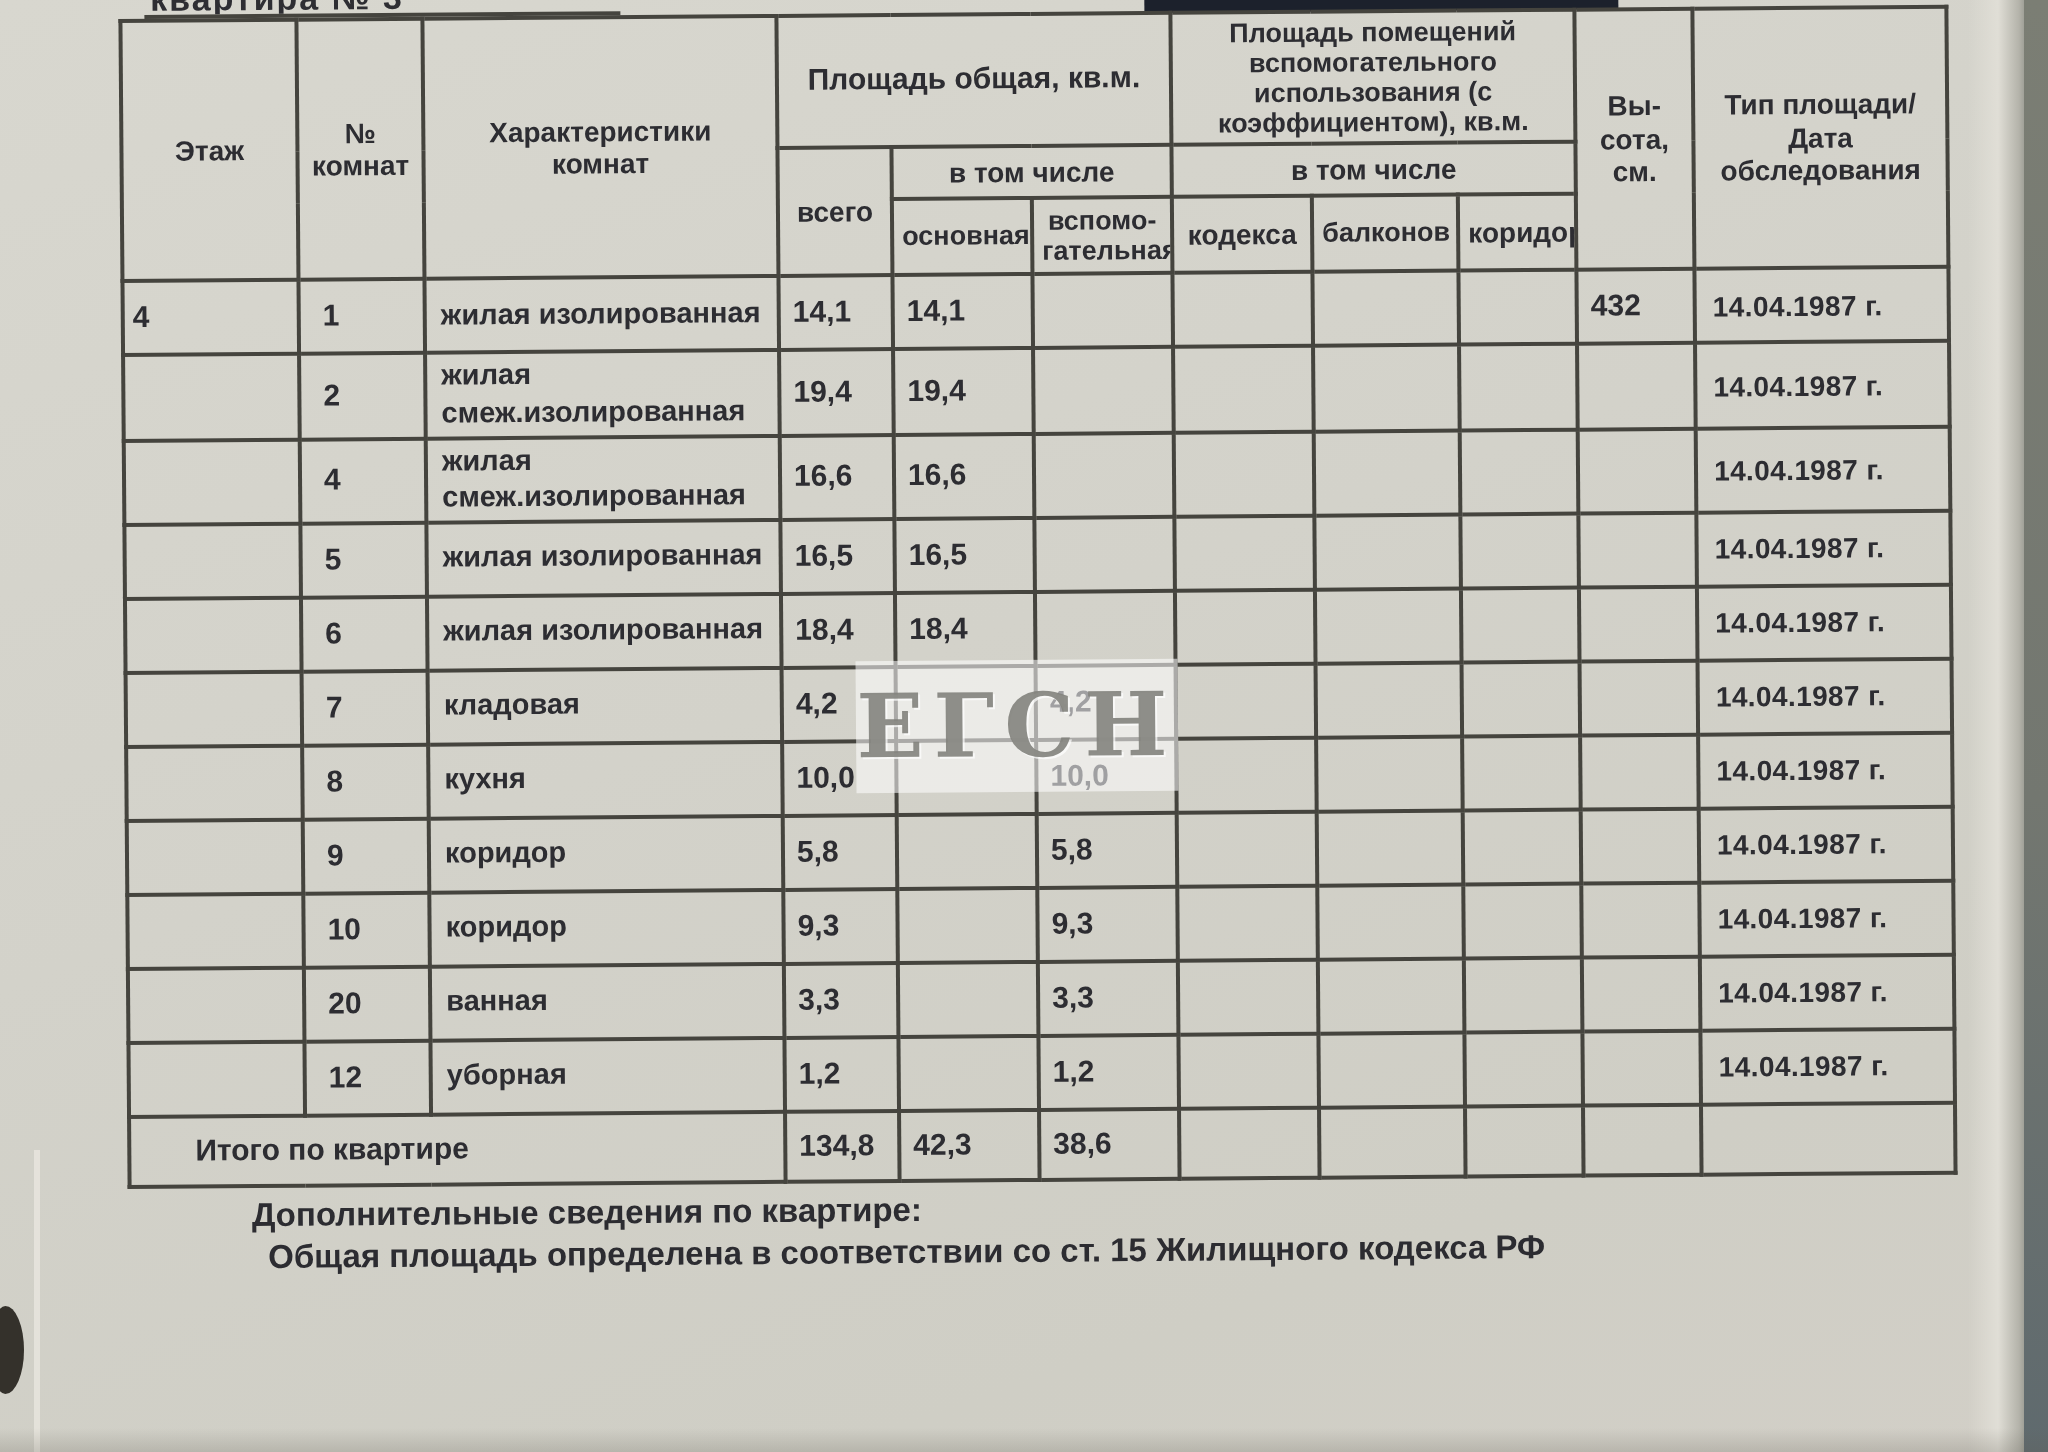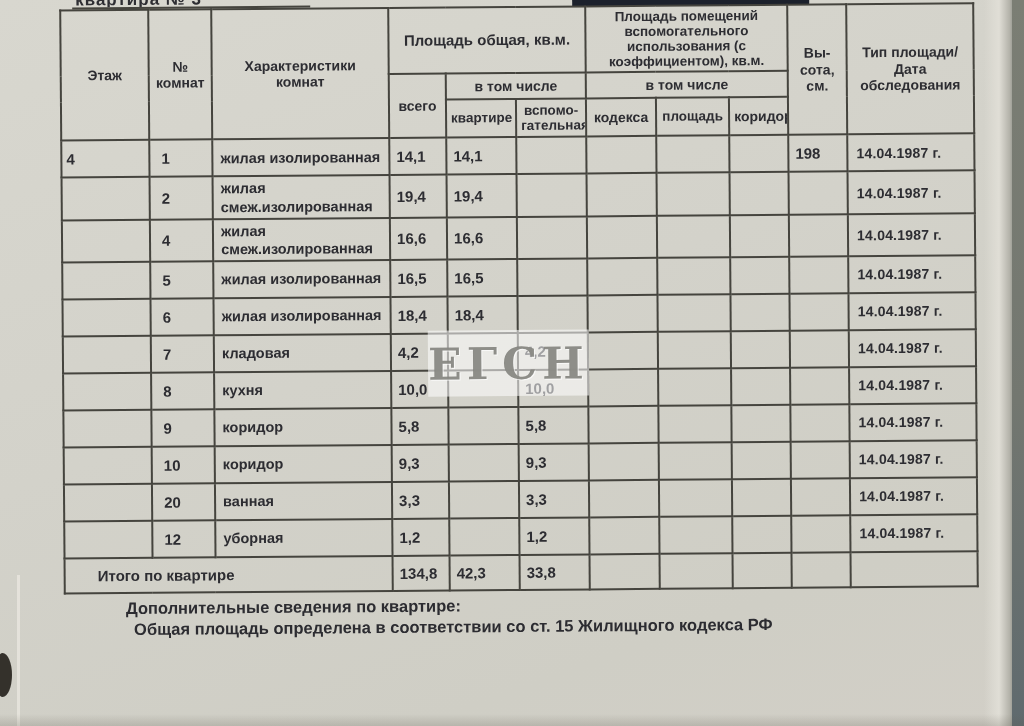--- a/index.html
+++ b/index.html
@@ -120,40 +120,40 @@
           <th rowspan="3">Тип площади/
 Дата
 обследования</th>
         </tr>
         <tr class="h2">
           <th rowspan="2">всего</th>
           <th colspan="2">в том числе</th>
           <th colspan="3">в том числе</th>
         </tr>
         <tr class="h3">
-          <th class="sub2">квартире</th>
+          <th class="sub2">основная</th>
           <th class="sub2">вспомо-
 гательная</th>
           <th>кодекса</th>
-          <th class="sub2">площадь</th>
+          <th class="sub2">балконов</th>
           <th>коридор</th>
         </tr>
       </thead>
       <tbody>
           <tr>
             <td class="c-floor">4</td>
             <td class="c-room">1</td>
             <td class="c-characteristic">жилая изолированная</td>
             <td class="c-total">14,1</td>
             <td class="c-main">14,1</td>
             <td class="c-aux"></td>
             <td class="c-loggia"></td>
             <td class="c-balcony"></td>
             <td class="c-other"></td>
-            <td class="c-height">198</td>
+            <td class="c-height">432</td>
             <td class="c-date">14.04.1987 г.</td>
           </tr>
           <tr>
             <td class="c-floor"></td>
             <td class="c-room">2</td>
             <td class="c-characteristic">жилая смеж.изолированная</td>
             <td class="c-total">19,4</td>
             <td class="c-main">19,4</td>
             <td class="c-aux"></td>
             <td class="c-loggia"></td>
@@ -278,21 +278,21 @@
             <td class="c-other"></td>
             <td class="c-height"></td>
             <td class="c-date">14.04.1987 г.</td>
           </tr>
         </tbody>
       <tfoot>
         <tr>
           <td colspan="3" class="total-label">Итого по квартире</td>
           <td class="c-total">134,8</td>
           <td class="c-main">42,3</td>
-          <td class="c-aux">33,8</td>
+          <td class="c-aux">38,6</td>
           <td class="c-loggia"></td>
           <td class="c-balcony"></td>
           <td class="c-other"></td>
           <td class="c-height"></td>
           <td class="c-date"></td>
         </tr>
       </tfoot>
     </table>
 
     <div class="watermark">

